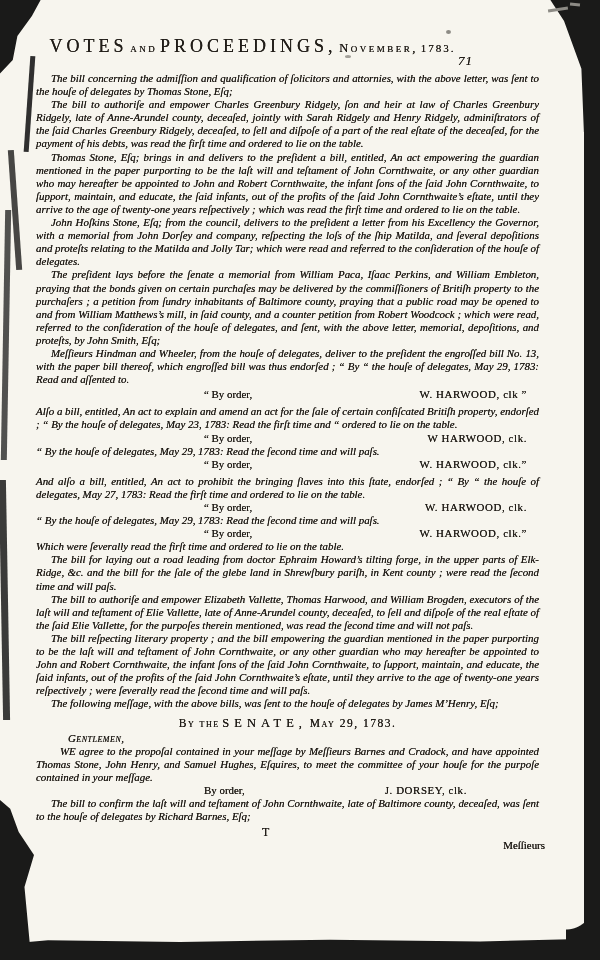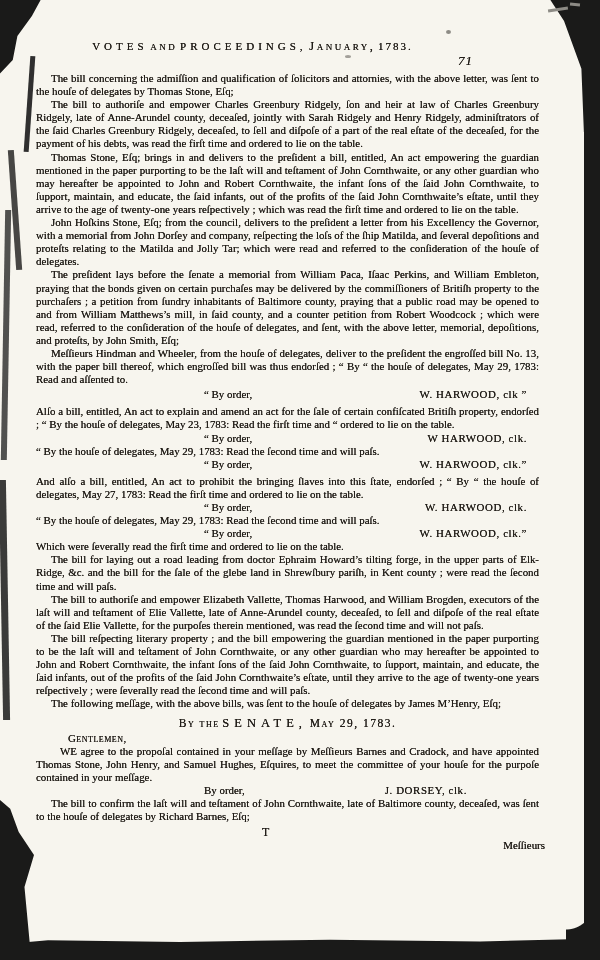--- a/index.html
+++ b/index.html
@@ -12,27 +12,27 @@
   .text-block {
     position:absolute; left:36px; top:40px; width:503px;
     color:var(--ink,#211d18);
     font-family:"Liberation Serif","DejaVu Serif",serif;
     font-size:10.9px; line-height:13.1px;
     text-align:justify; text-shadow:0 0 0.4px currentColor;
   }
   
   .header { position:relative; height:22px; margin-bottom:10px;
             text-align:center; white-space:nowrap; padding-right:70px; }
-  .ht-main { font-size:11px; letter-spacing:4px; }
+  .ht-main { font-size:18px; letter-spacing:4px; }
   .ht-sc   { font-variant:small-caps; font-size:12.5px; letter-spacing:2.5px;text-align:center; }
   .ht-num  { font-size:11px; letter-spacing:2px; }
   .pagenum { position:absolute; right:66px; top:14px;
              font-style:italic; font-size:13px; letter-spacing:1px; }
   
-  p { text-align:justify; }
+  p { text-align:justify;font-style:italic; }
   .ind   { text-indent:15px; }
   .ind2  { text-indent:24px; }
   .flush { text-indent:0; }
   .byorder  { display:flex; white-space:nowrap;gap:42px; }
   .bo-left  { margin-left:168px; }
   .bo-right { margin-left:auto; margin-right:12px; letter-spacing:0.6px; }
   .bo-right-in { margin-left:auto; margin-right:72px; letter-spacing:0.6px; }
   .gap2 { margin-top:2px; } .gap4 { margin-top:4px; }
   .senate-h { text-align:center; margin:6px 0 2px; }
   .sh-pre, .sh-date { font-variant:small-caps; letter-spacing:1.5px; font-size:11.5px; }
@@ -69,21 +69,21 @@
 <body>
 
 <div class="page">
 
   <div class="text-block">
 
     <div class="header">
       <span class="ht-main">VOTES</span>
       <span class="ht-sc">and</span>
       <span class="ht-main">PROCEEDINGS,</span>
-      <span class="ht-sc">January,</span>
+      <span class="ht-sc">November,</span>
       <span class="ht-num">1783.</span>
       <span class="pagenum">71</span>
     </div>
 
     <p class="ind">The bill concerning the admiſſion and qualification of ſolicitors and attornies, with the above letter, was ſent to the houſe of delegates by Thomas Stone, Eſq;</p>
     <p class="ind">The bill to authoriſe and empower Charles Greenbury Ridgely, ſon and heir at law of Charles Greenbury Ridgely, late of Anne-Arundel county, deceaſed, jointly with Sarah Ridgely and Henry Ridgely, adminiſtrators of the ſaid Charles Greenbury Ridgely, deceaſed, to ſell and diſpoſe of a part of the real eſtate of the deceaſed, for the payment of his debts, was read the firſt time and ordered to lie on the table.</p>
     <p class="ind">Thomas Stone, Eſq; brings in and delivers to the preſident a bill, entitled, An act empowering the guardian mentioned in the paper purporting to be the laſt will and teſtament of John Cornthwaite, or any other guardian who may hereafter be appointed to John and Robert Cornthwaite, the infant ſons of the ſaid John Cornthwaite, to ſupport, maintain, and educate, the ſaid infants, out of the profits of the ſaid John Cornthwaite’s eſtate, until they arrive to the age of twenty-one years reſpectively ; which was read the firſt time and ordered to lie on the table.</p>
     <p class="ind">John Hoſkins Stone, Eſq; from the council, delivers to the preſident a letter from his Excellency the Governor, with a memorial from John Dorſey and company, reſpecting the loſs of the ſhip Matilda, and ſeveral depoſitions and proteſts relating to the Matilda and Jolly Tar; which were read and referred to the conſideration of the houſe of delegates.</p>
     <p class="ind">The preſident lays before the ſenate a memorial from William Paca, Iſaac Perkins, and William Embleton, praying that the bonds given on certain purchaſes may be delivered by the commiſſioners of Britiſh property to the purchaſers ; a petition from ſundry inhabitants of Baltimore county, praying that a public road may be opened to and from William Matthews’s mill, in ſaid county, and a counter petition from Robert Woodcock ; which were read, referred to the conſideration of the houſe of delegates, and ſent, with the above letter, memorial, depoſitions, and proteſts, by John Smith, Eſq;</p>
     <p class="ind">Meſſieurs Hindman and Wheeler, from the houſe of delegates, deliver to the preſident the engroſſed bill No. 13, with the paper bill thereof, which engroſſed bill was thus endorſed ; “ By “ the houſe of delegates, May 29, 1783: Read and aſſented to.</p>

